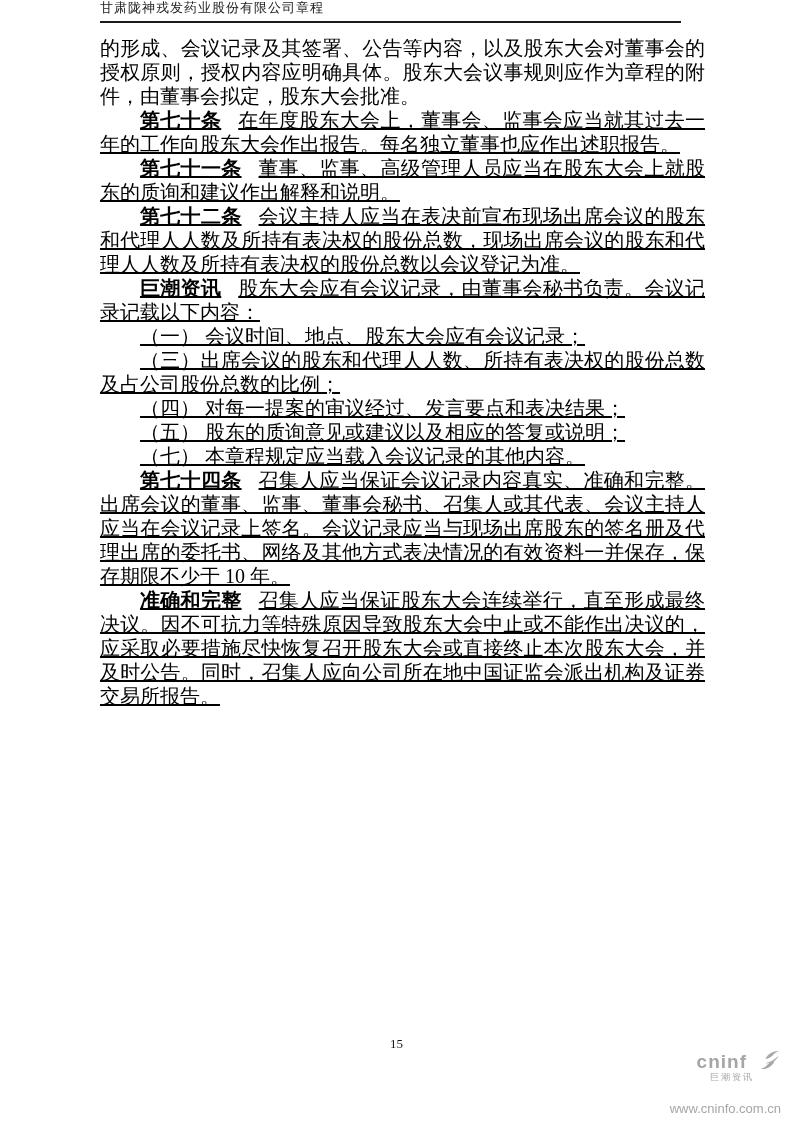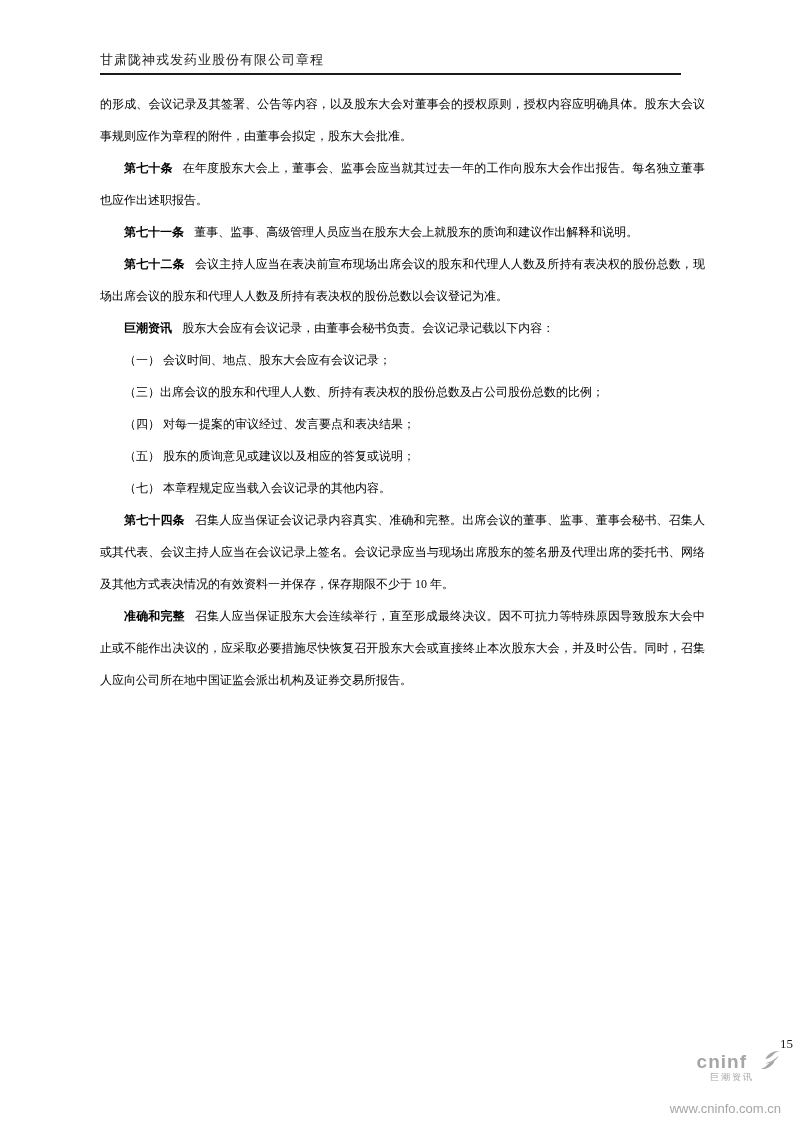--- a/index.html
+++ b/index.html
@@ -7,50 +7,49 @@
     width: 793px;
     height: 1122px;
     background: #ffffff;
     color: #000;
     font-family: "Liberation Serif", "DejaVu Serif", serif;
     position: relative;
     overflow: hidden;
   }
   .page-header {
     margin: 0 112px 0 100px;
-    padding-top: 52px;
     border-bottom: 2.5px solid #1a1a1a;
   }
   .header-title {
     font-size: 13px;
     line-height: 16px;
     padding-bottom: 5px;
     color: #222;
     letter-spacing: 1px;
   }
   .content {
     margin: 13px 88px 0 100px;
-    font-size: 12px;
-    line-height: 32px;
+    font-size: 20px;
+    line-height: 24px;
     text-align: justify;
     text-justify: inter-ideograph;
   }
   .content p { margin: 0; }
-  .para.indent { text-indent: 2em; }
+  .para.indent { text-indent: 2em; text-decoration: underline; }
   .lead {
     font-weight: bold;
     margin-right: 0.85em;
     font-family: "Liberation Serif", "DejaVu Serif", serif;
   }
   .page-number {
     position: absolute;
     top: 1036px;
     left: 0;
     width: 100%;
-    text-align: right;
+    text-align: center;
     font-size: 13px;
     color: #1a1a1a;
   }
   .cninfo {
     position: absolute;
     right: 12px;
     bottom: 6px;
     text-align: right;
     color: #a6a6a6;
     font-family: "Liberation Sans", "DejaVu Sans", sans-serif;

